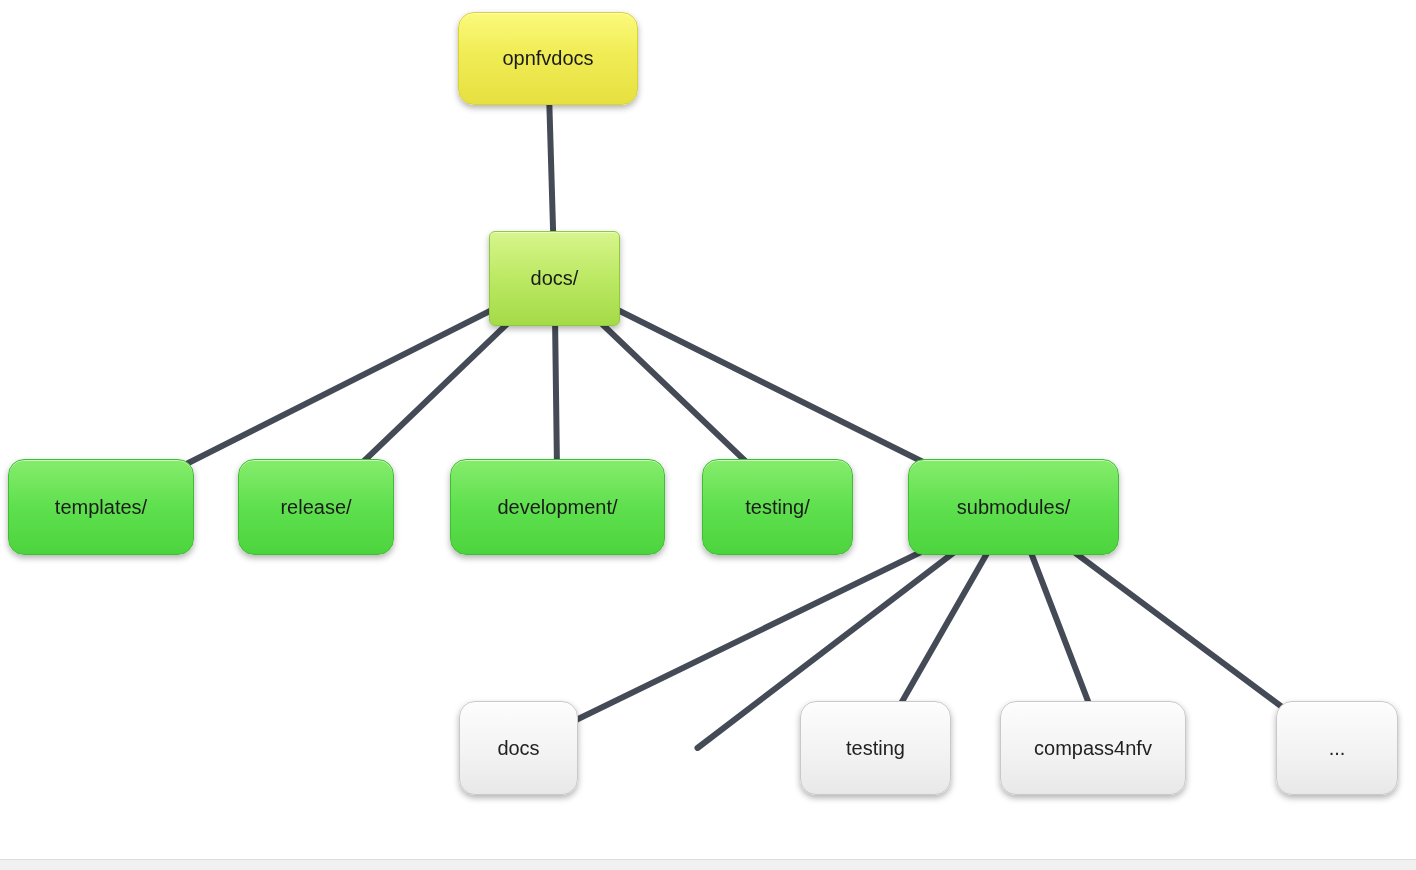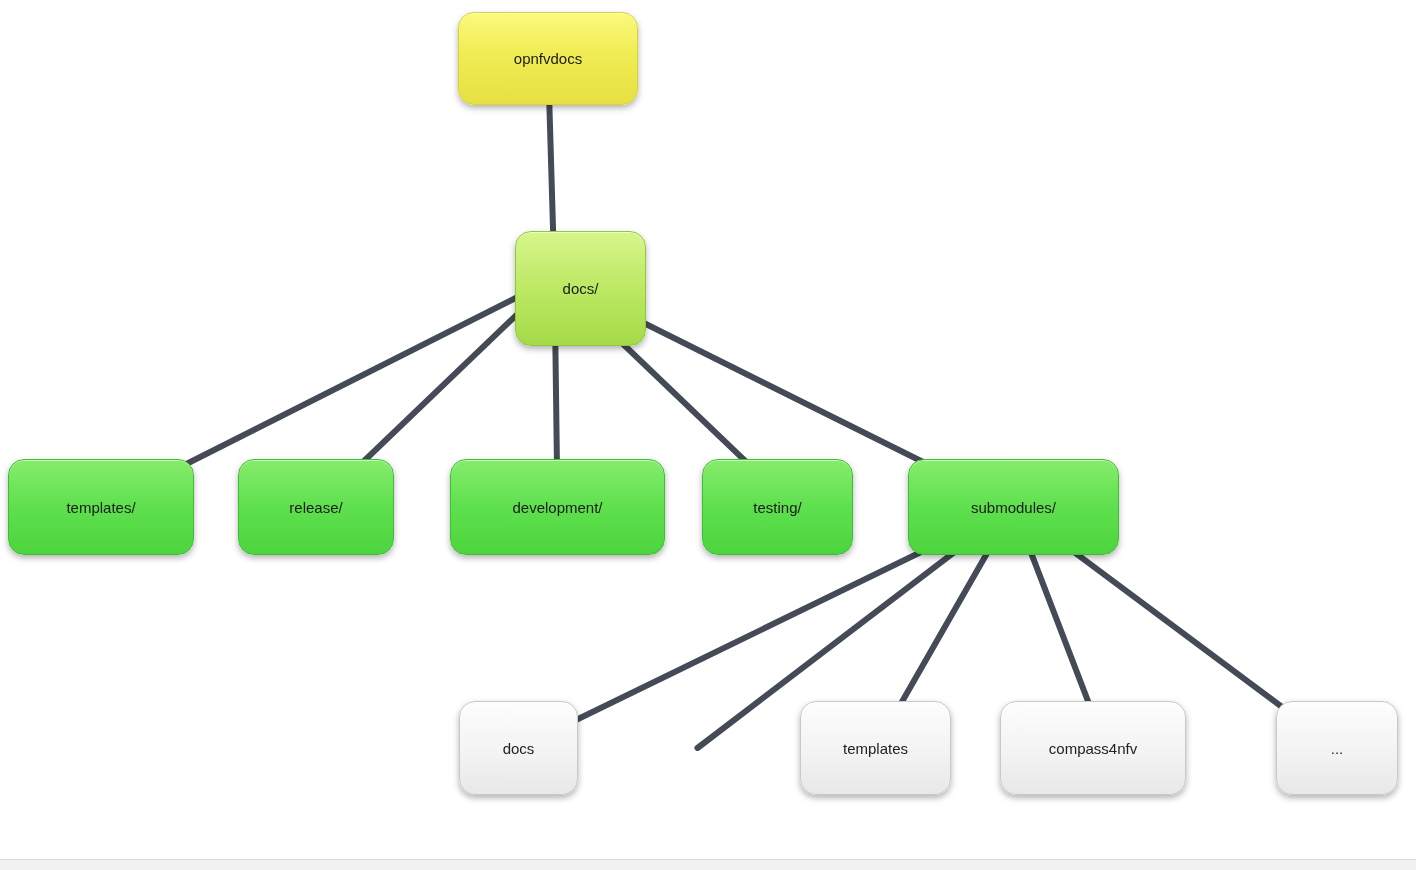--- a/index.html
+++ b/index.html
@@ -22,21 +22,21 @@
     z-index: 1;
   }
 
   .node {
     position: absolute;
     z-index: 2;
     display: flex;
     align-items: center;
     justify-content: center;
     border-radius: 16px;
-    font-size: 15px;
+    font-size: 20px;
     color: #1b1b1b;
     box-shadow: 0 3px 6px rgba(0,0,0,0.30), inset 0 1px 0 rgba(255,255,255,0.55);
     text-align: center;
   }
 
   .node-root {
     background: linear-gradient(180deg, #fbfa7c 0%, #f0ec55 45%, #e6e040 100%);
     border: 1px solid #d9d233;
   }
   .node-l1 {
@@ -82,21 +82,21 @@
       <line x1="1013.5" y1="507" x2="697.5" y2="748" stroke="#3b414e" stroke-width="6" stroke-linecap="round" opacity="0.95"></line>
       <line x1="1013.5" y1="507" x2="875.5" y2="748" stroke="#3b414e" stroke-width="6" stroke-linecap="round" opacity="0.95"></line>
       <line x1="1013.5" y1="507" x2="1106" y2="748" stroke="#3b414e" stroke-width="6" stroke-linecap="round" opacity="0.95"></line>
       <line x1="1013.5" y1="507" x2="1337" y2="748" stroke="#3b414e" stroke-width="6" stroke-linecap="round" opacity="0.95"></line>
     </svg>
 
   <div class="node node-root" style="left:458px; top:12px;  width:180px; height:93px;">
     <span class="node-label">opnfvdocs</span>
   </div>
 
-  <div class="node node-l1" style="left:515px; top:231px; width:131px; height:115px;">
+  <div class="node node-l1" style="left:489px; top:231px; width:131px; height:95px;border-radius:6px;">
     <span class="node-label">docs/</span>
   </div>
 
   <div class="node node-l2" style="left:8px;   top:459px; width:186px; height:96px;">
     <span class="node-label">templates/</span>
   </div>
 
   <div class="node node-l2" style="left:238px; top:459px; width:156px; height:96px;">
     <span class="node-label">release/</span>
   </div>
@@ -112,21 +112,21 @@
   <div class="node node-l2" style="left:908px; top:459px; width:211px; height:96px;">
     <span class="node-label">submodules/</span>
   </div>
 
   <div class="node node-leaf" style="left:459px; top:701px; width:119px; height:94px;">
     <span class="node-label">docs</span>
   </div>
 
 
   <div class="node node-leaf" style="left:800px; top:701px; width:151px; height:94px;">
-    <span class="node-label">templates</span>
+    <span class="node-label">testing</span>
   </div>
 
   <div class="node node-leaf" style="left:1000px; top:701px; width:186px; height:94px;">
     <span class="node-label">compass4nfv</span>
   </div>
 
   <div class="node node-leaf" style="left:1276px; top:701px; width:122px; height:94px;">
     <span class="node-label">...</span>
   </div>
 

